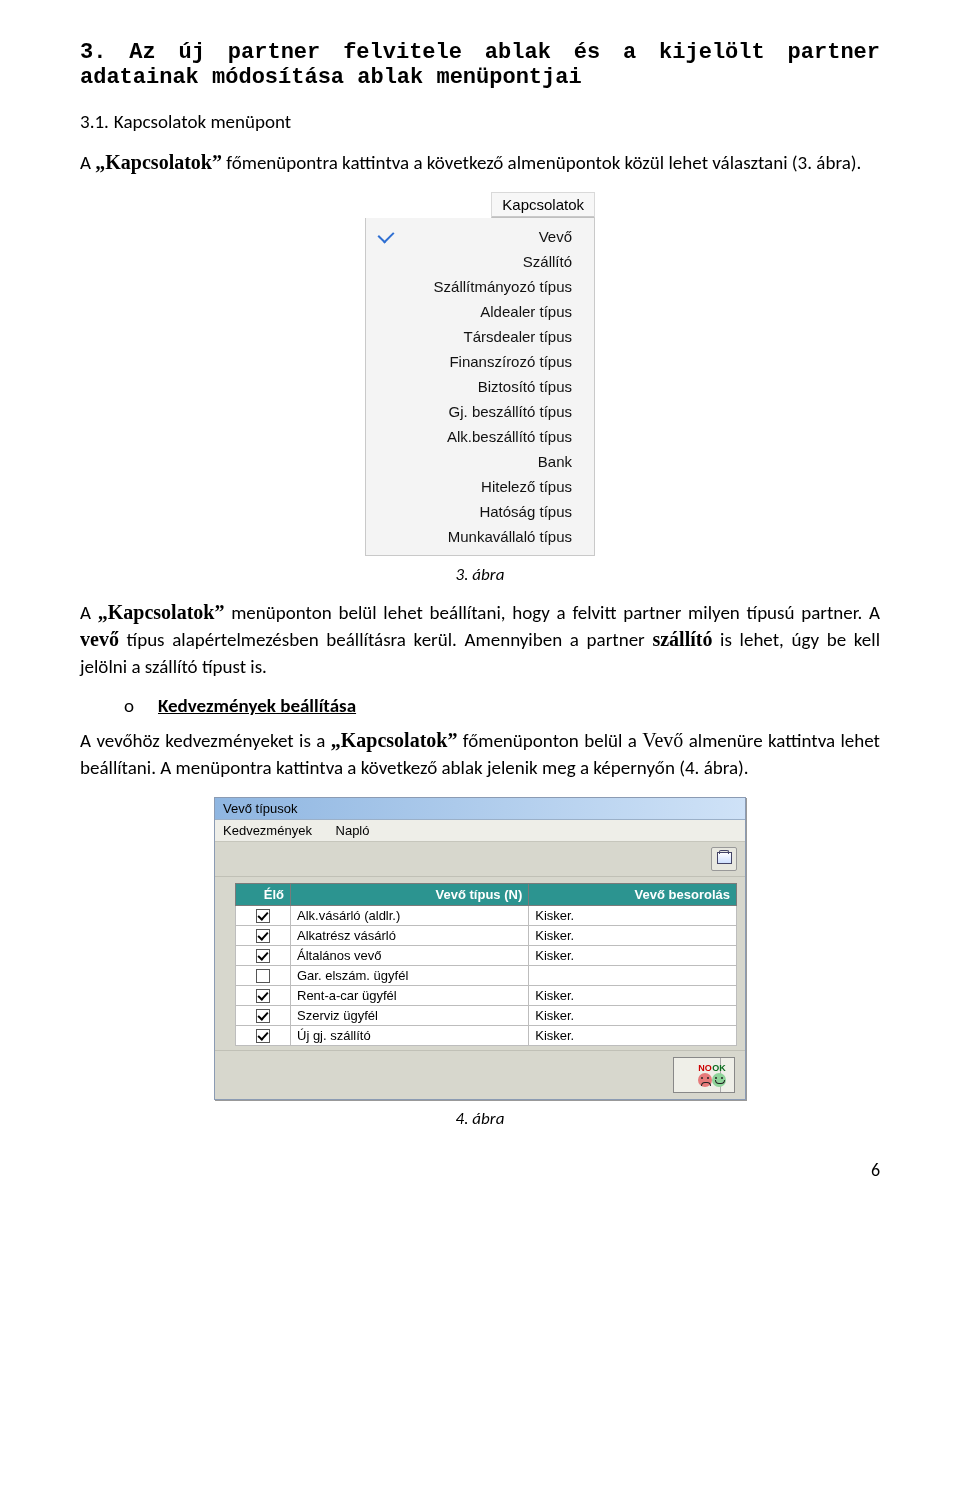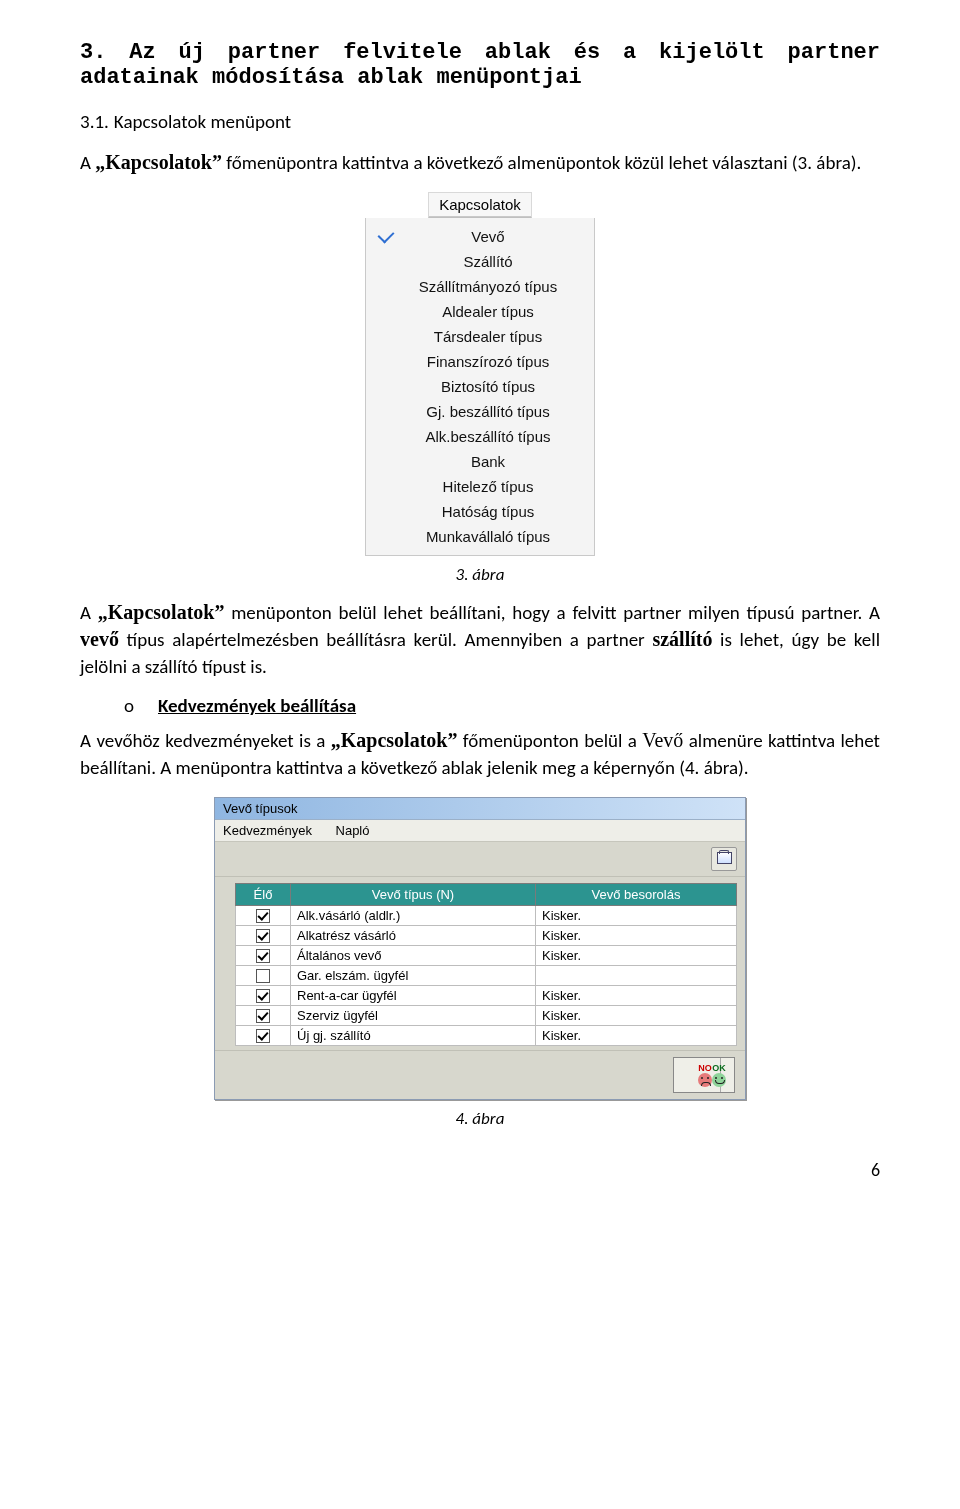--- a/index.html
+++ b/index.html
@@ -42,21 +42,21 @@
   .page-num {
     text-align: right;
     font-family: Calibri, Arial, sans-serif;
     font-size: 18px;
     margin-top: 30px;
   }
 
   
   .dropdown-box {
     display: inline-block;
-    text-align: center;
+    text-align: right;
     font-family: "Segoe UI", Tahoma, Arial, sans-serif;
     font-size: 15px;
     color: #000;
     min-width: 230px;
   }
   .dropdown-title {
     background: #f7f7f7;
     border-top: 1px solid #d9d9d9;
     border-left: 1px solid #d9d9d9;
     border-right: 1px solid #d9d9d9;
@@ -140,22 +140,22 @@
   .app-table {
     margin: 6px 8px 4px 20px;
     border-collapse: collapse;
     width: calc(100% - 28px);
     background: #fff;
     font-size: 13px;
   }
   .app-table th {
     background: #2c9490;
     color: #fff;
-    font-weight: normal;
-    text-align: center;
+    font-weight: bold;
+    text-align: right;
     padding: 3px 6px;
     border: 1px solid #7a7a7a;
   }
   .app-table td {
     border: 1px solid #bdbdbd;
     padding: 1px 6px;
     height: 17px;
     background: #fff;
     color: #000;
   }

